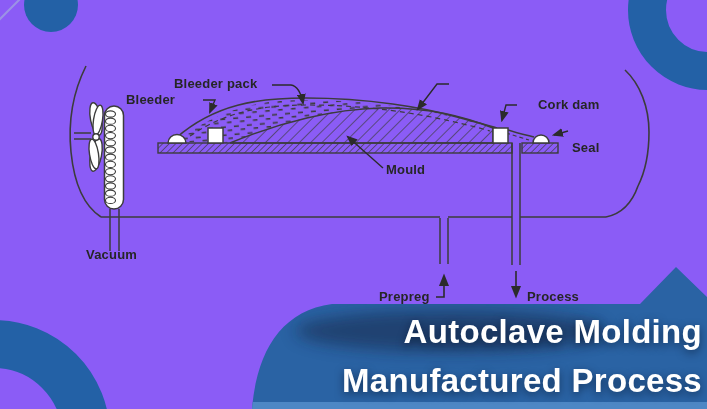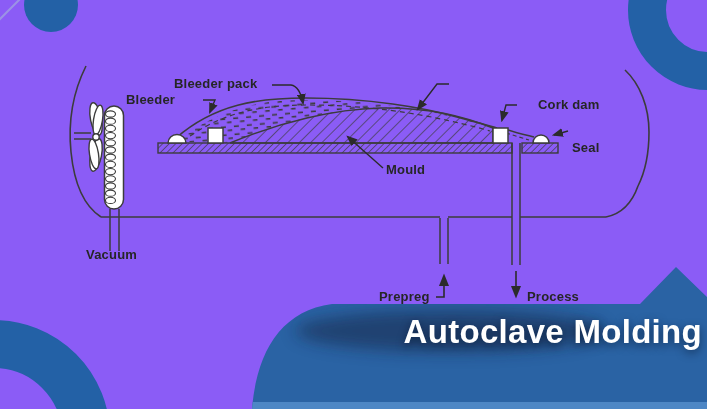--- a/index.html
+++ b/index.html
@@ -139,14 +139,15 @@
   <div class="lbl" style="left:174px;top:76px">Bleeder pack</div>
   <div class="lbl" style="left:126px;top:92px">Bleeder</div>
   <div class="lbl" style="left:538px;top:97px">Cork dam</div>
   <div class="lbl" style="left:572px;top:140px">Seal</div>
   <div class="lbl" style="left:386px;top:162px">Mould</div>
   <div class="lbl" style="left:86px;top:247px">Vacuum</div>
   <div class="lbl" style="left:379px;top:289px">Prepreg</div>
   <div class="lbl" style="left:527px;top:289px">Process</div>
 
   <div id="title1" class="title-line">Autoclave Molding</div>
+  <div id="title2" class="title-line">Manufactured Process</div>
 
 </div>
 
 </body></html>

